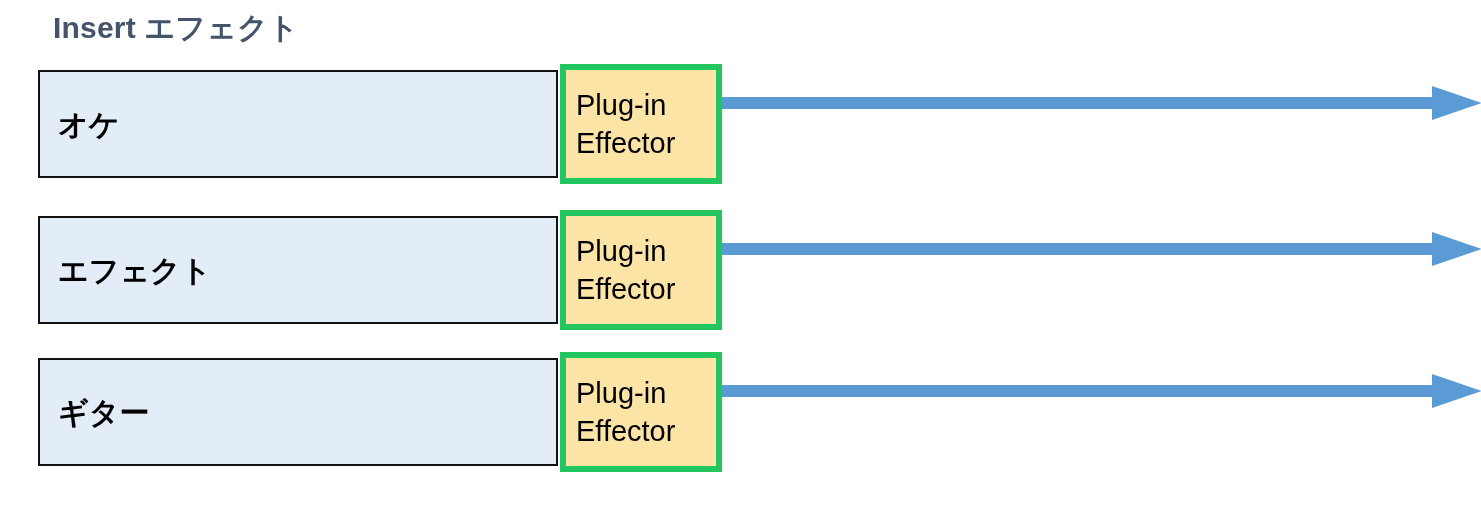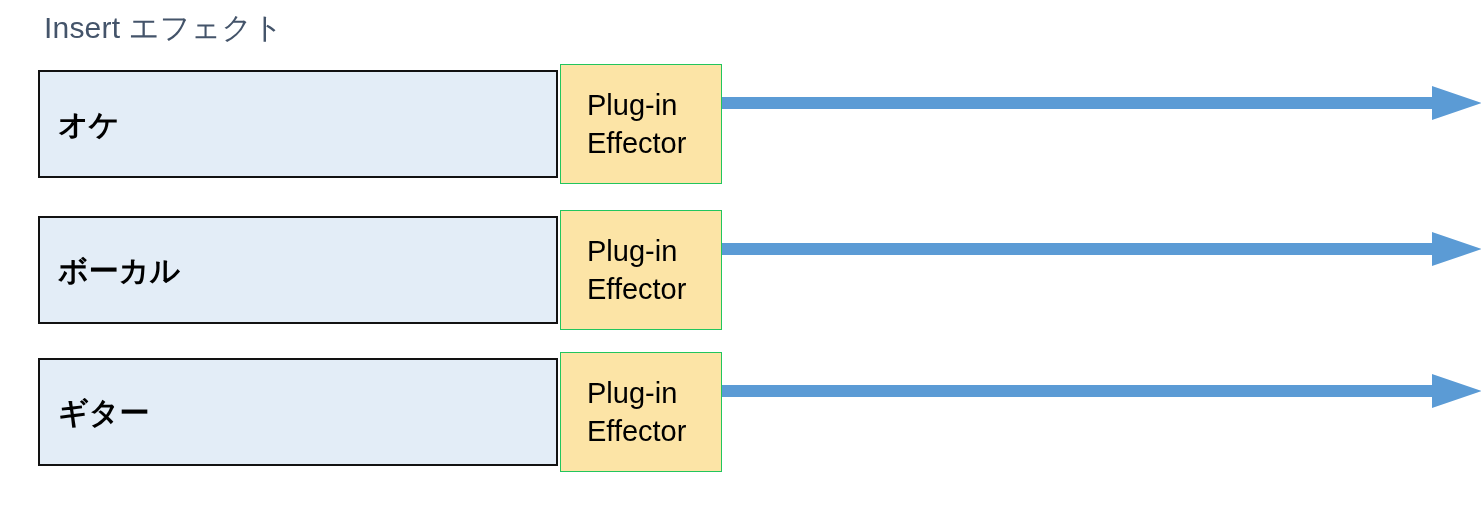--- a/index.html
+++ b/index.html
@@ -17,24 +17,24 @@
 
   .diagram {
     position: absolute;
     left: 0; top: 0;
     width: 1481px;
     height: 505px;
   }
 
   .title {
     position: absolute;
-    left: 44px;
+    left: 53px;
     top: 8px;
     font-size: 30px;
-    font-weight: normal;
+    font-weight: bold;
     color: #44546A;
     letter-spacing: 0.2px;
     white-space: nowrap;
   }
 
   .row {
     position: absolute;
     left: 38px;
   }
 
@@ -61,27 +61,27 @@
     font-weight: bold;
   }
 
   .plugin-box {
     position: absolute;
     left: 522px;
     top: -6px;
     width: 162px;
     height: 120px;
     background: #FCE4A6;
-    border: 1px solid #22c55e;
+    border: 6px solid #22c55e;
     box-sizing: border-box;
     display: flex;
     flex-direction: column;
     align-items: flex-start;
     justify-content: center;
-    padding-left: 26px;
+    padding-left: 10px;
   }
 
   .plugin-line {
     font-size: 29px;
     color: #000000;
     line-height: 1.32;
     white-space: nowrap;
   }
 
   .arrow {
@@ -108,21 +108,21 @@
     </div>
     <div class="arrow" style="left:684px; top:16px; width:760px;">
       <svg width="760" height="34" viewBox="0 0 760 34">
         <path d="M0 11 L710 11 L710 0 L760 17 L710 34 L710 23 L0 23 Z" fill="#5B9BD5"></path>
       </svg>
     </div>
   </div>
 
   <div class="row" style="top:216px;">
     <div class="track-box">
-      <span class="track-label">ボーカル</span>
+      <span class="track-label">エフェクト</span>
     </div>
     <div class="plugin-box">
       <span class="plugin-line">Plug-in</span>
       <span class="plugin-line">Effector</span>
     </div>
     <div class="arrow" style="left:684px; top:16px; width:760px;">
       <svg width="760" height="34" viewBox="0 0 760 34">
         <path d="M0 11 L710 11 L710 0 L760 17 L710 34 L710 23 L0 23 Z" fill="#5B9BD5"></path>
       </svg>
     </div>

